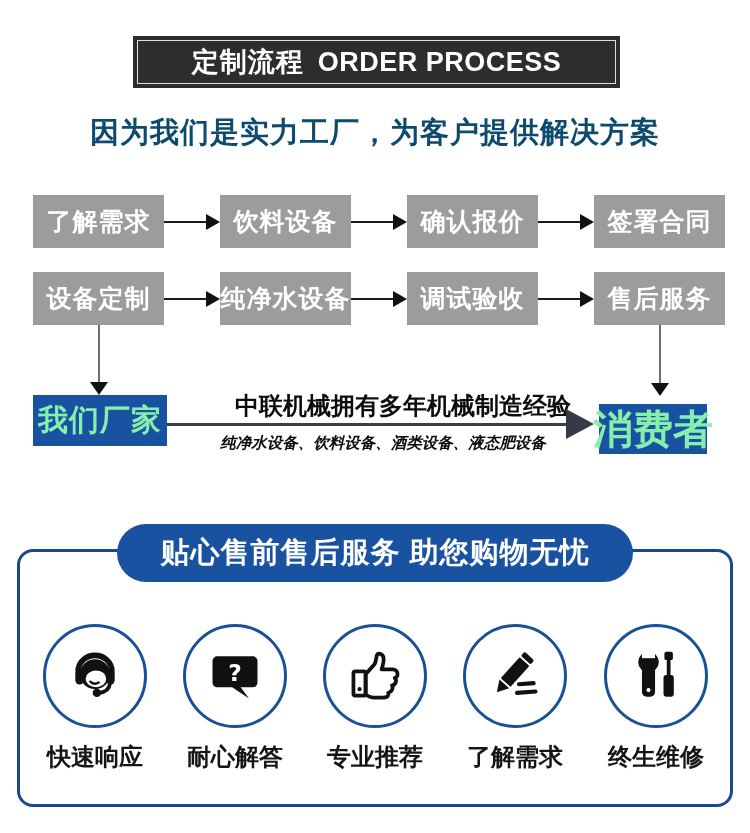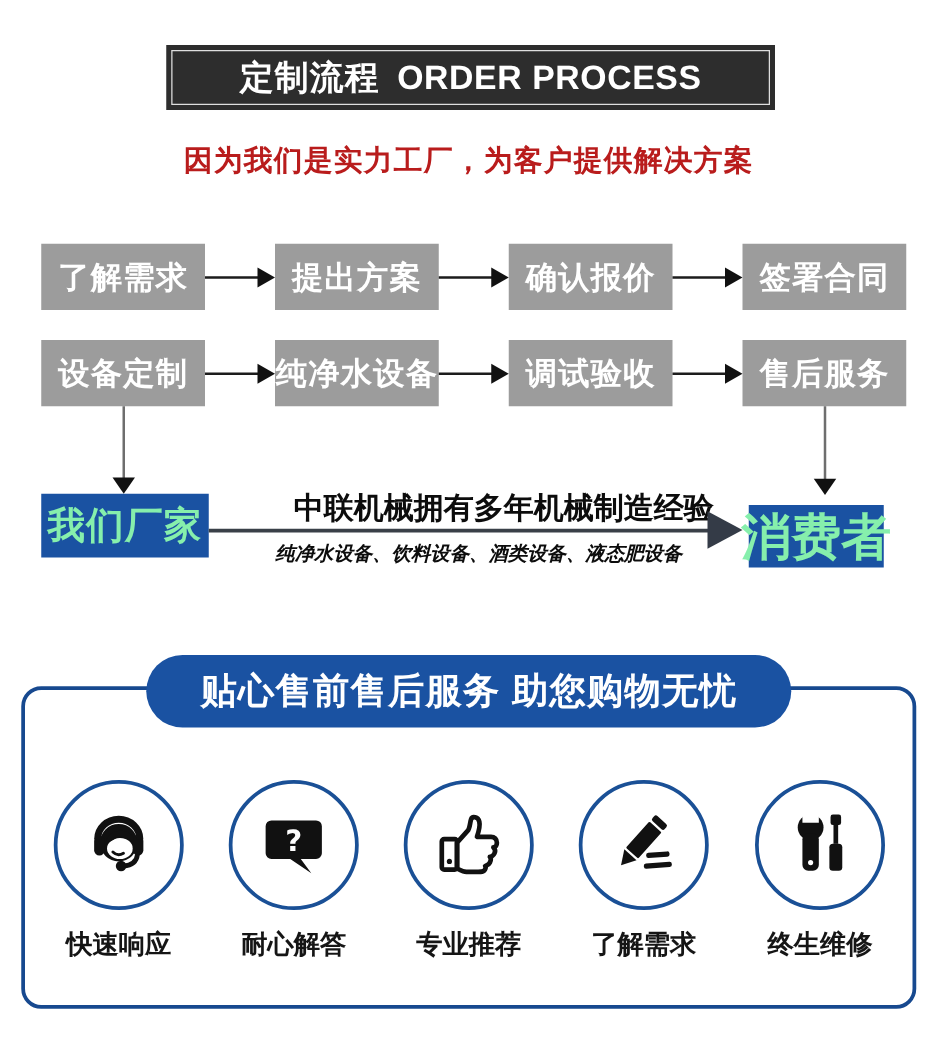--- a/index.html
+++ b/index.html
@@ -8,21 +8,21 @@
 
   
   .banner { position:absolute; left:133px; top:36px; width:487px; height:52px;
             background:#2d2d2d; display:flex; align-items:center; justify-content:center; }
   .banner-border { position:absolute; inset:4px; border:1px solid #dfdfdf; pointer-events:none; }
   .banner-text { position:relative; color:#fff; font-weight:bold; font-size:27px; letter-spacing:1px; white-space:nowrap; }
   .banner-text .en { margin-left:14px; letter-spacing:0.5px; }
 
   
   .subtitle { position:absolute; left:0; right:0; top:113px; text-align:center;
-              font-size:23px; font-weight:800; color:#b91c1c; letter-spacing:1px; }
+              font-size:29px; font-weight:800; color:#0c4a6e; letter-spacing:1px; }
 
   
   .pbox { position:absolute; width:131px; height:53px; background:#9c9c9c;
           color:#fff; font-size:25px; font-weight:bold; letter-spacing:1px;
           display:flex; align-items:center; justify-content:center; white-space:nowrap; }
   .row1 { top:195px; } .row2 { top:272px; }
   .c1 { left:33px; } .c2 { left:220px; } .c3 { left:407px; } .c4 { left:594px; }
 
   .harrow { position:absolute; width:56px; height:20px; }
   .harrow .line { position:absolute; left:0; right:12px; top:9px; height:2px; background:#1c1c1c; }
@@ -57,38 +57,38 @@
   .pill { position:absolute; left:117px; top:524px; width:516px; height:58px;
           background:#1a52a2; border-radius:29px; display:flex; align-items:center; justify-content:center;
           color:#fff; font-size:29px; font-weight:800; letter-spacing:1px; white-space:nowrap; z-index:2; }
 
   .service-item { position:absolute; top:624px; width:140px;
                   display:flex; flex-direction:column; align-items:center; }
   .si-1 { left:25px; } .si-2 { left:165px; } .si-3 { left:305px; } .si-4 { left:445px; } .si-5 { left:586px; }
   .circle { width:104px; height:104px; border-radius:50%; border:3px solid #1a5096; background:#fff;
             display:flex; align-items:center; justify-content:center; }
   .circle svg { width:60px; height:60px; }
-  .service-label { margin-top:13px; font-size:21px; font-weight:700; color:#151515; white-space:nowrap; }
+  .service-label { margin-top:13px; font-size:24px; font-weight:700; color:#151515; white-space:nowrap; }
 </style>
 </head>
 <body>
 
 <div class="page">
 
   <div class="banner">
     <div class="banner-border"></div>
     <div class="banner-text">
       <span>定制流程</span><span class="en">ORDER PROCESS</span>
     </div>
   </div>
 
   <div class="subtitle">因为我们是实力工厂，为客户提供解决方案</div>
 
   <div class="pbox row1 c1">了解需求</div>
-  <div class="pbox row1 c2">提出方案</div>
+  <div class="pbox row1 c2">饮料设备</div>
   <div class="pbox row1 c3">确认报价</div>
   <div class="pbox row1 c4">签署合同</div>
 
   <div class="pbox row2 c1">设备定制</div>
   <div class="pbox row2 c2">纯净水设备</div>
   <div class="pbox row2 c3">调试验收</div>
   <div class="pbox row2 c4">售后服务</div>
 
   <div class="harrow ha-r1 ha-a">
       <span class="line"></span>

